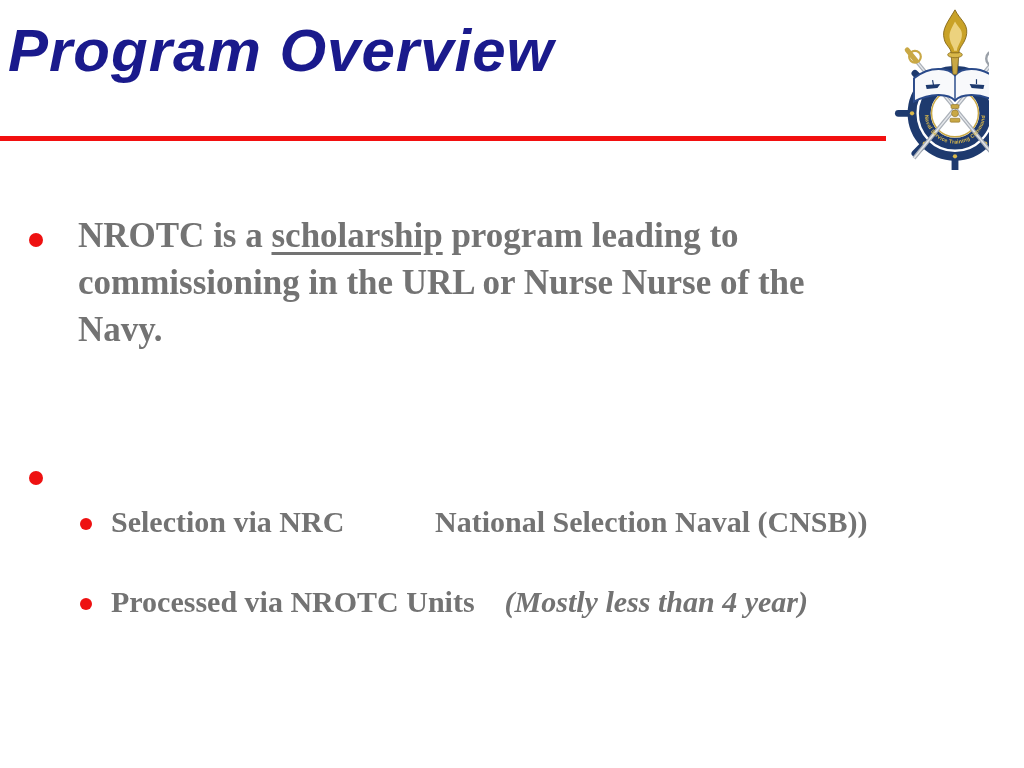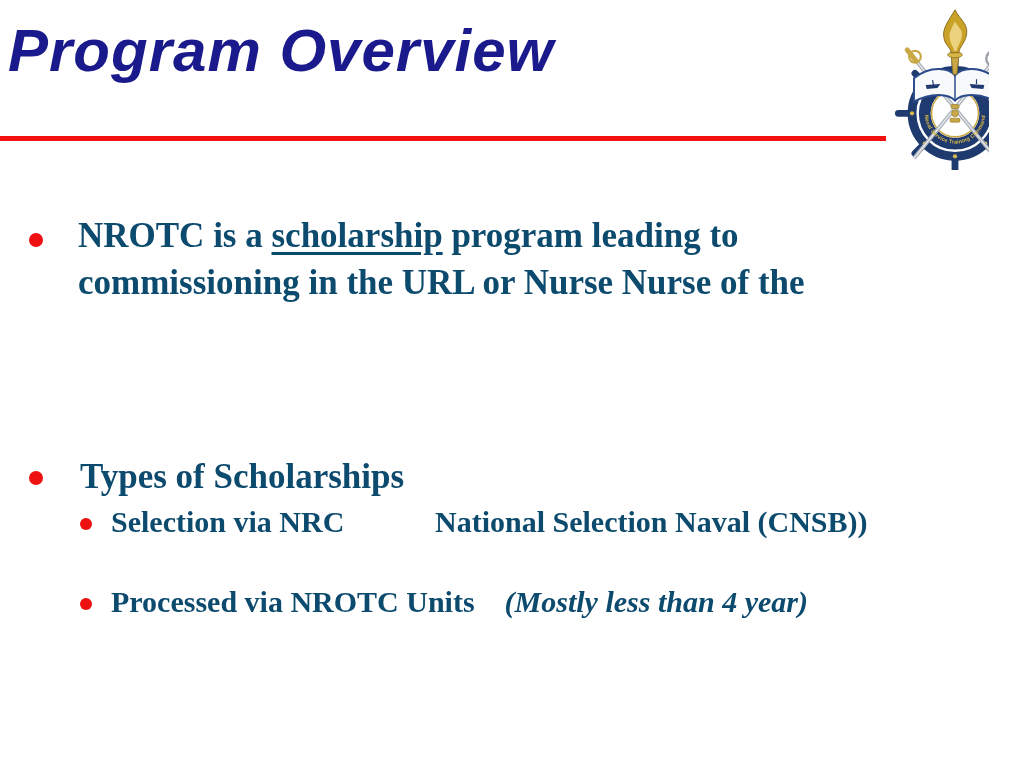--- a/index.html
+++ b/index.html
@@ -41,21 +41,21 @@
   }
   .bullet-dot {
     position: absolute;
     border-radius: 50%;
     background: #ee1111;
   }
   .dot-l1 { width: 14px; height: 14px; }
   .dot-l2 { width: 12px; height: 12px; }
   .body-text {
     position: absolute;
-    color: #0c4a6e;
+    color: #737373;
     font-weight: bold;
     white-space: nowrap;
   }
   .l1 { font-size: 35px; line-height: 47px; }
   .l2 { font-size: 30px; line-height: 40px; }
   .underlined {
     text-decoration: underline;
     text-decoration-thickness: 3px;
     text-underline-offset: 5px;
   }
@@ -137,24 +137,24 @@
     </defs>
     <text font-family="Liberation Sans, sans-serif" font-size="5.5" font-weight="bold" fill="#d9b84a" letter-spacing="0.2">
       <textPath href="#bandPath" startOffset="50%" text-anchor="middle">Naval Service Training Command</textPath>
     </text>
   </svg>
 
   <div class="bullet-dot dot-l1" style="left:29px; top:233px;"></div>
   <div class="body-text l1" style="left:78px; top:212px;">
     <div><span>NROTC is a </span><span class="underlined">scholarship</span><span> program leading to</span></div>
     <div>commissioning in the URL or Nurse Nurse of the</div>
+    <div>Navy.</div>
   </div>
 
   <div class="bullet-dot dot-l1" style="left:29px; top:471px;"></div>
-  <div class="body-text l1" style="left:80px; top:453px;">Types of Scholarships</div>
 
   <div class="bullet-dot dot-l2" style="left:80px; top:518px;"></div>
   <div class="body-text l2" style="left:111px; top:502px;">Selection via NRC</div>
   <div class="body-text l2 detail-block" style="left:432px; top:502px;">
     <div style="margin-left:3px;">National Selection Naval (CNSB))</div>
   </div>
 
   <div class="bullet-dot dot-l2" style="left:80px; top:598px;"></div>
   <div class="body-text l2" style="left:111px; top:582px;">
     <span>Processed via NROTC Units</span><span style="margin-left:30px;font-style:italic;">(Mostly less than 4 year)</span>

